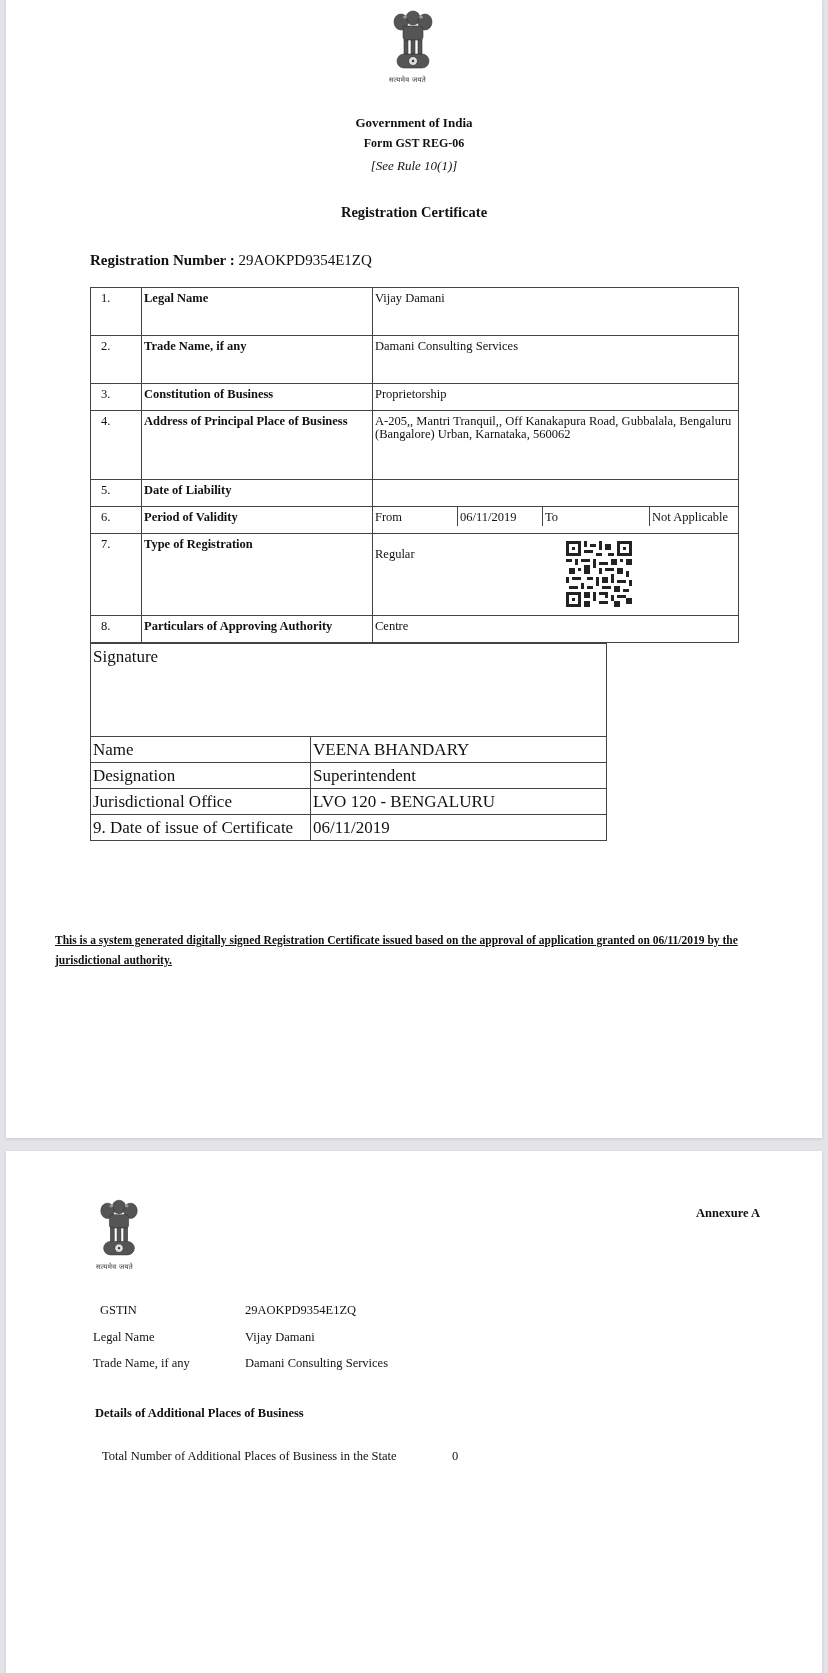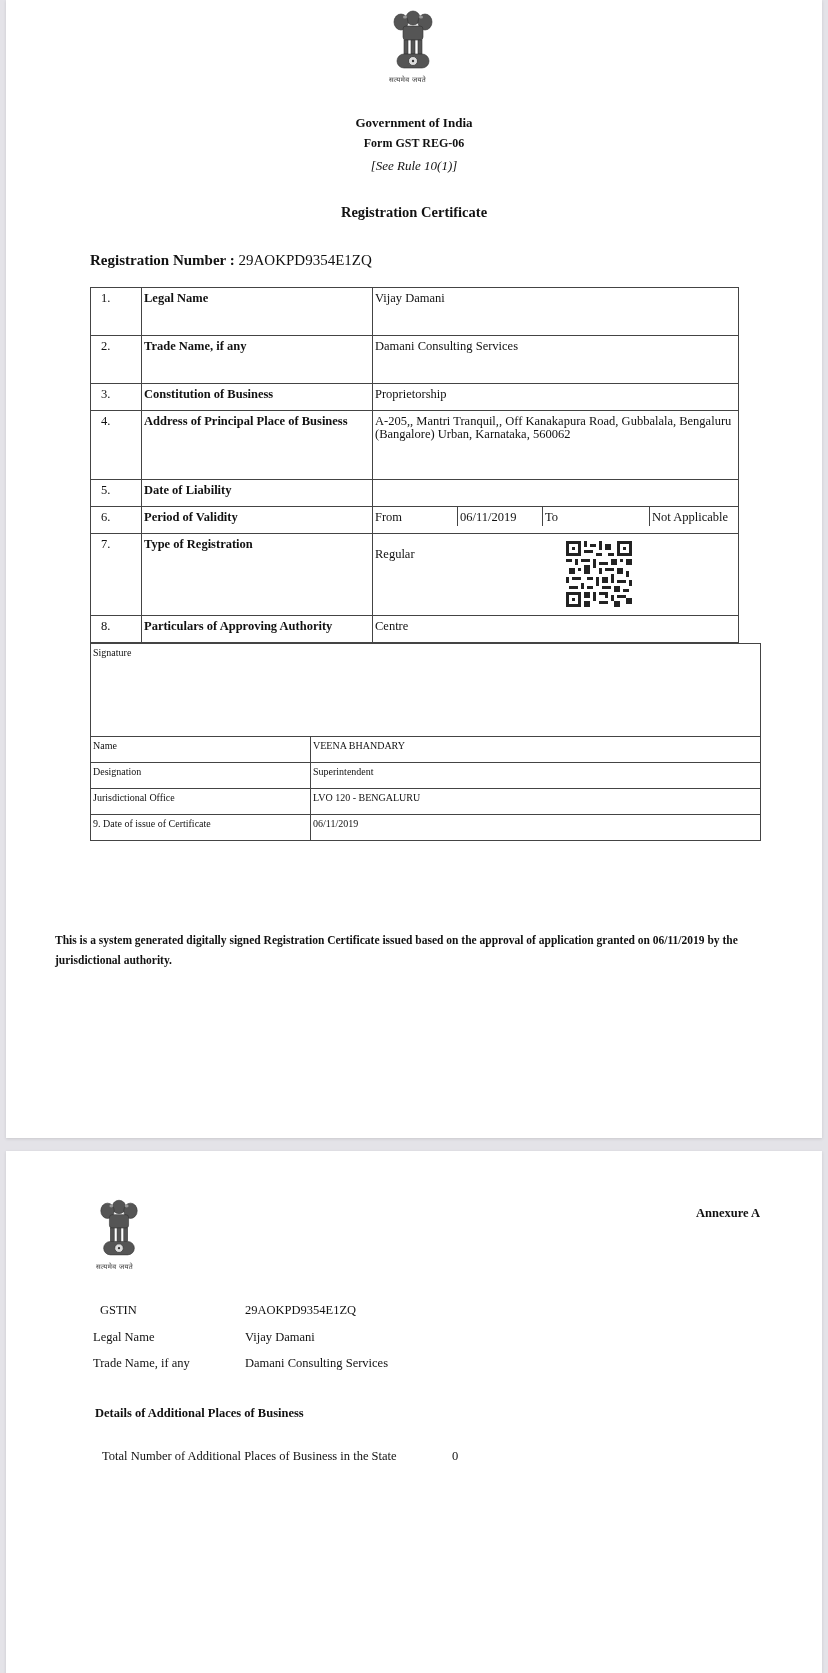--- a/index.html
+++ b/index.html
@@ -86,39 +86,40 @@
       position: absolute;
       left: 193px;
       top: 6px;
     }
 
     
     table.sig {
       position: absolute;
       left: 84px;
       top: 643px;
-      width: 671px;
+      width: 517px;
       border-collapse: collapse;
-      font-size: 10px;
+      font-size: 17px;
     }
     table.sig td {
       border: 1.2px solid #444;
       padding: 3px 2px 2px 2px;
       vertical-align: top;
     }
     table.sig td.k { width: 215px; }
 
     .footer-note {
       position: absolute;
       left: 49px;
       top: 930px;
       width: 730px;
       font-weight: bold;
       font-size: 11.5px;
       line-height: 20px;
+      text-decoration: underline;
     }
 
     
     .annexure {
       position: absolute;
       right: 62px;
       top: 55px;
       font-weight: bold;
       font-size: 12.5px;
       margin-left: 28px;

